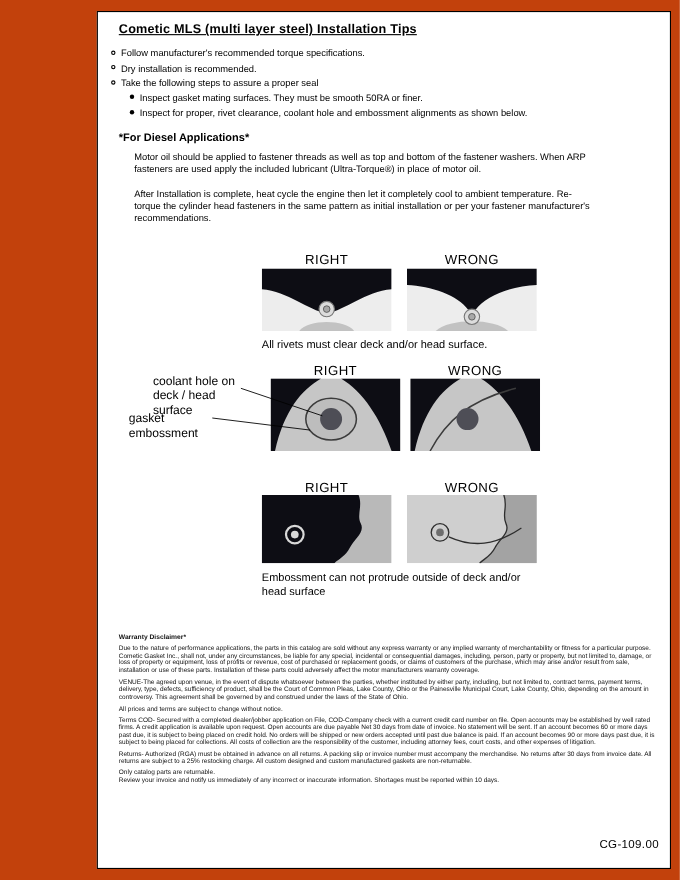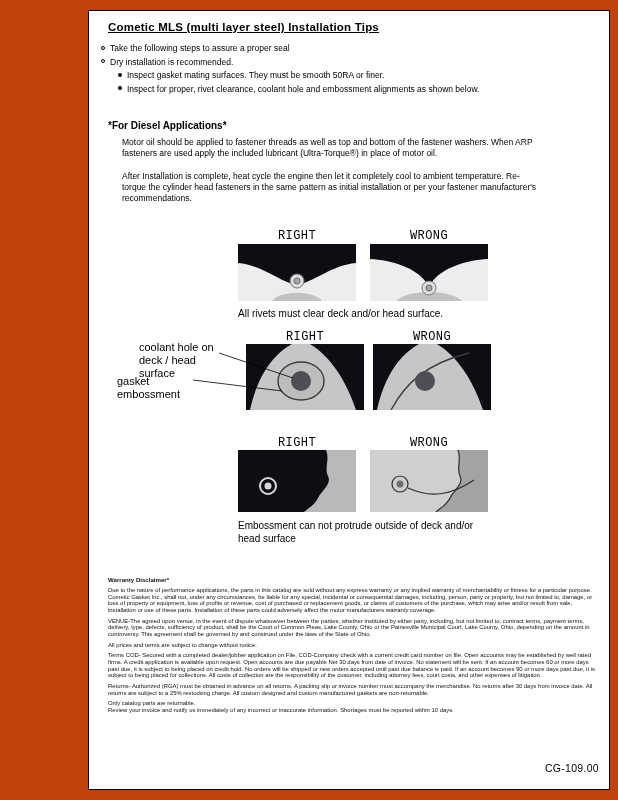--- a/index.html
+++ b/index.html
@@ -35,21 +35,21 @@
   .diesel-heading {
     position:absolute; left:19px; top:109px;
     font-size:10px; font-weight:bold;
   }
   .body-para { position:absolute; left:33px; font-size:8.5px; line-height:1.32; width:420px; }
   .para1 { top:126px; }
   .para2 { top:160px; }
   .para3 { top:199px; width:440px; }
 
   .diagram-section { position:absolute; left:0; top:218px; width:520px; height:318px; }
-  .dg { position:absolute;font-family:Liberation Mono, monospace; }
+  .dg { position:absolute; }
   .dg-label { width:118px; text-align:center; font-size:12px; letter-spacing:0.4px; }
   .dg-img { width:118px; }
   .dg-img svg { display:block; width:118px; height:auto; }
   .caption { position:absolute; font-size:10px; line-height:1.25; }
   .pointer-label {
     position:absolute; font-size:11px; line-height:1.18; white-space:pre-line;
   }
   .connectors { position:absolute; left:0; top:0; pointer-events:none; }
 
   .legal { position:absolute; left:19px; top:566px; width:488px; font-size:5.9px; line-height:1.13; color:#111; }
@@ -63,25 +63,29 @@
 <body>
 
 <div class="page">
   <div class="border-box">
 
     <div class="title">Cometic MLS (multi layer steel) Installation Tips</div>
 
     <div class="tips">
       <div class="tip-item">
         <span class="bullet-circle"></span>
-        <span>Take the following steps to assure a proper seal</span>
+        <span>Follow manufacturer's recommended torque specifications.</span>
       </div>
       <div class="tip-item">
         <span class="bullet-circle"></span>
         <span>Dry installation is recommended.</span>
+      </div>
+      <div class="tip-item">
+        <span class="bullet-circle"></span>
+        <span>Take the following steps to assure a proper seal</span>
       </div>
       <div class="tip-item sub">
         <span class="bullet-dot"></span>
         <span>Inspect gasket mating surfaces.  They must be smooth 50RA or finer.</span>
       </div>
       <div class="tip-item sub">
         <span class="bullet-dot"></span>
         <span>Inspect for proper, rivet clearance, coolant hole and embossment alignments as shown below.</span>
       </div>
     </div>

